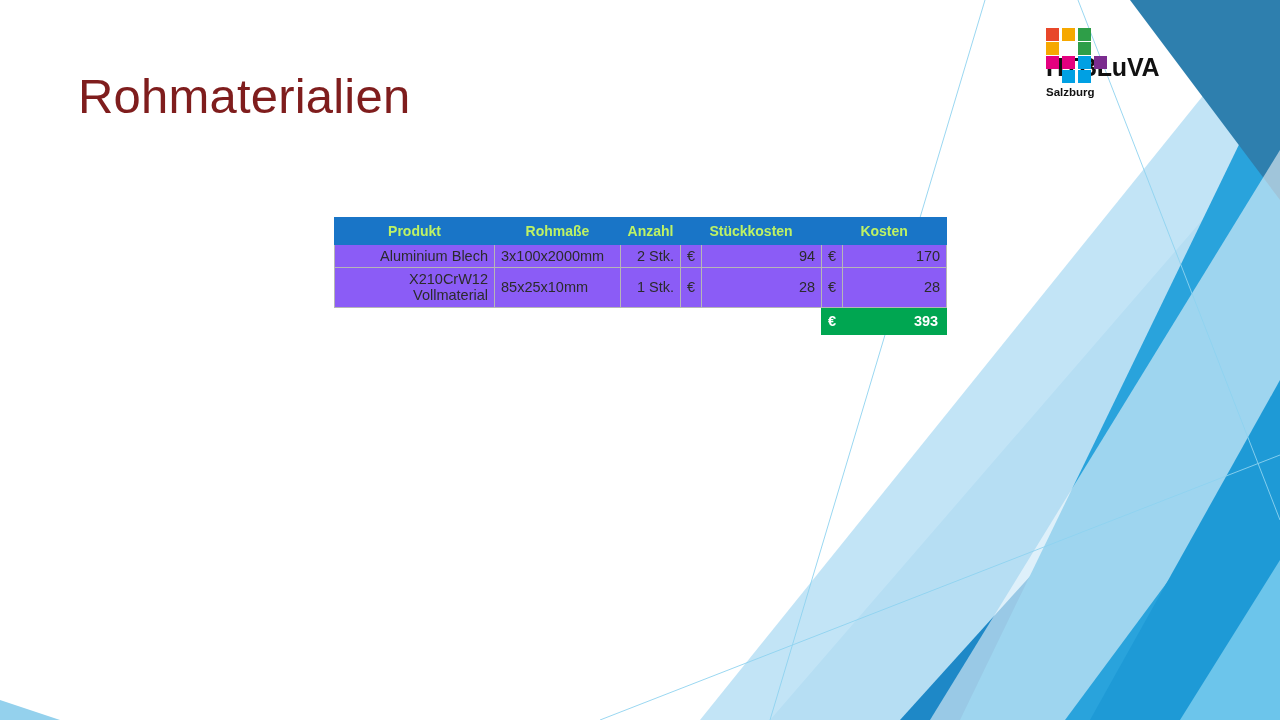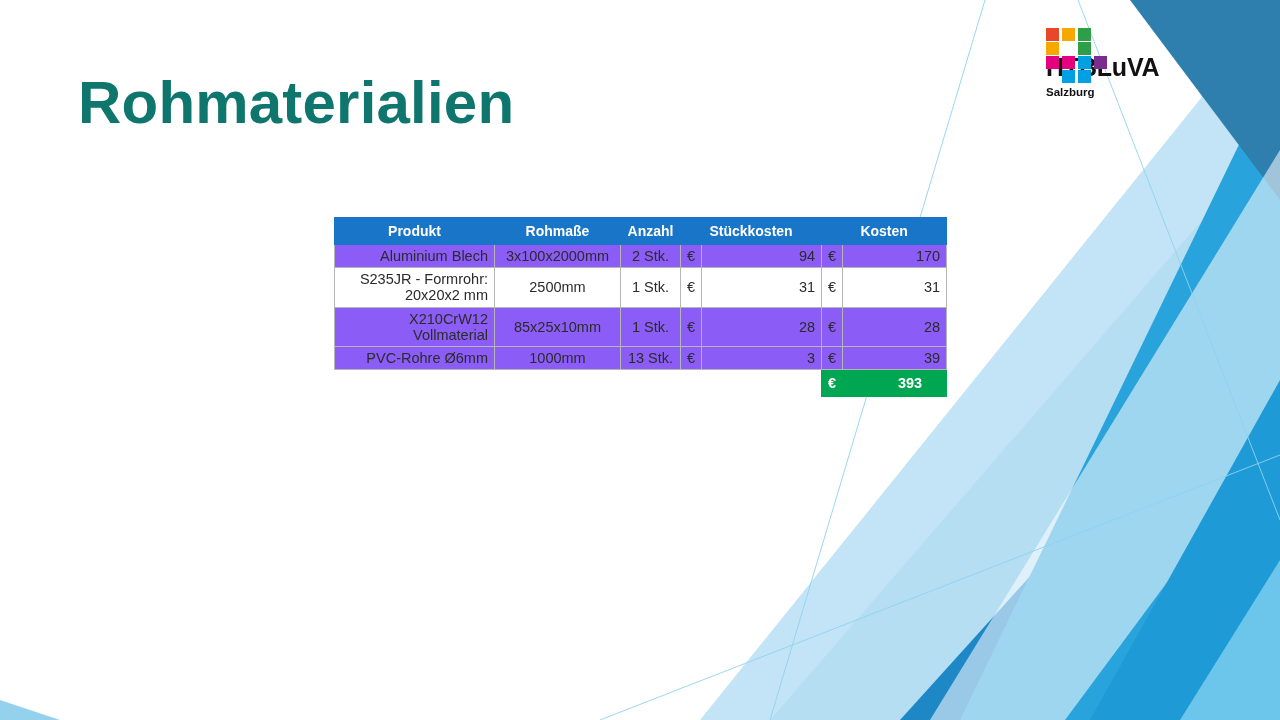--- a/index.html
+++ b/index.html
@@ -39,23 +39,23 @@
     font-size: 25px; font-weight: bold; color: #111; letter-spacing: -0.2px;
   }
   #logo-sub {
     font-size: 11.5px; font-weight: bold; color: #111; margin-top: 7px;
   }
 
   
   #title {
     position: absolute;
     left: 78px; top: 68px;
-    font-size: 60px;
-    color: #0f766e;
-    font-weight: bold;
+    font-size: 49px;
+    color: #7f1d1d;
+    font-weight: normal;
     letter-spacing: 0.2px;
   }
 
   
   #table-wrap {
     position: absolute;
     left: 334px; top: 217px;
   }
   table.xl {
     border-collapse: collapse;
@@ -63,47 +63,47 @@
     color: #2b2b2b;
   }
   table.xl th, table.xl td {
     border: 1px solid #b6b6b6;
     padding: 3px 6px;
     vertical-align: middle;
     white-space: normal;
   }
   table.xl thead th {
     background: #1975c7;
-    color: #ffffff;
+    color: #bef264;
     font-weight: bold;
     text-align: center;
     font-size: 14px;
     height: 27px;
     border: 1px solid #1975c7;
   }
   td.prod { width: 160px; text-align: right; line-height: 1.12; }
-  td.mass { width: 126px; text-align: center; line-height: 1.12; margin-left: 41px; }
-  td.anz  { width: 60px;  text-align: center; }
+  td.mass { width: 126px; text-align: left; line-height: 1.12; margin-left: 41px; }
+  td.anz  { width: 60px;  text-align: right; }
   td.cur  { width: 18px;  text-align: left; border-right: none; padding-right: 0; }
   td.val  { text-align: right; border-left: none; padding-right: 8px; }
   td.val.stk { width: 120px; }
   td.val.kst { width: 104px; }
   tr.alt td { background: #8b5cf6; }
   tr.plain td { background: #ffffff; }
 
   tfoot td.spacer { border: none; background: transparent; }
   tfoot td.sumcur {
     background: #00a651; color: #ffffff; font-weight: bold;
     border: 1px solid #00a651; border-right: none;
     text-align: left; padding-right: 0; height: 27px;
   }
   tfoot td.sumval {
     background: #00a651; color: #ffffff; font-weight: bold;
     border: 1px solid #00a651; border-left: none;
-    text-align: right; padding-right: 24px;
+    text-align: right; padding-right: 8px;
   }
 </style>
 </head>
 <body>
 
 <div id="slide">
 
   <svg id="deco-svg" viewBox="0 0 1280 720" preserveAspectRatio="none">
     <polygon points="1280,0 1280,720 1040,720 770,720 1280,130" fill="#1e88c7"></polygon>
     <polygon points="1280,0 1280,300 900,720 700,720" fill="#bfe3f6" opacity="0.95"></polygon>
@@ -156,46 +156,28 @@
       <tbody>
         <tr class="alt">
           <td class="prod">Aluminium Blech</td>
           <td class="mass">3x100x2000mm</td>
           <td class="anz">2 Stk.</td>
           <td class="cur">€</td>
           <td class="val stk">94</td>
           <td class="cur">€</td>
           <td class="val kst">170</td>
         </tr>
-        <tr class="plain">
-          <td class="prod">S235JR - Formrohr: 20x20x2 mm</td>
-          <td class="mass">2500mm</td>
-          <td class="anz">1 Stk.</td>
-          <td class="cur">€</td>
-          <td class="val stk">31</td>
-          <td class="cur">€</td>
-          <td class="val kst">31</td>
-        </tr>
         <tr class="alt">
           <td class="prod">X210CrW12 Vollmaterial</td>
           <td class="mass">85x25x10mm</td>
           <td class="anz">1 Stk.</td>
           <td class="cur">€</td>
           <td class="val stk">28</td>
           <td class="cur">€</td>
           <td class="val kst">28</td>
-        </tr>
-        <tr class="alt">
-          <td class="prod">PVC-Rohre Ø6mm</td>
-          <td class="mass">1000mm</td>
-          <td class="anz">13 Stk.</td>
-          <td class="cur">€</td>
-          <td class="val stk">3</td>
-          <td class="cur">€</td>
-          <td class="val kst">39</td>
         </tr>
       </tbody>
       <tfoot>
         <tr>
           <td class="spacer" colspan="5"></td>
           <td class="sumcur">€</td>
           <td class="sumval">393</td>
         </tr>
       </tfoot>
     </table>

